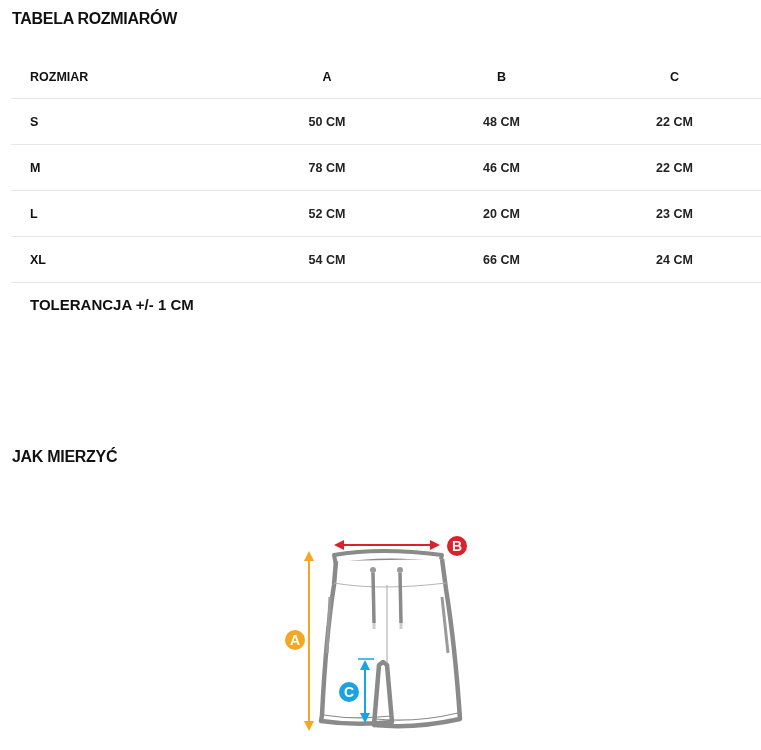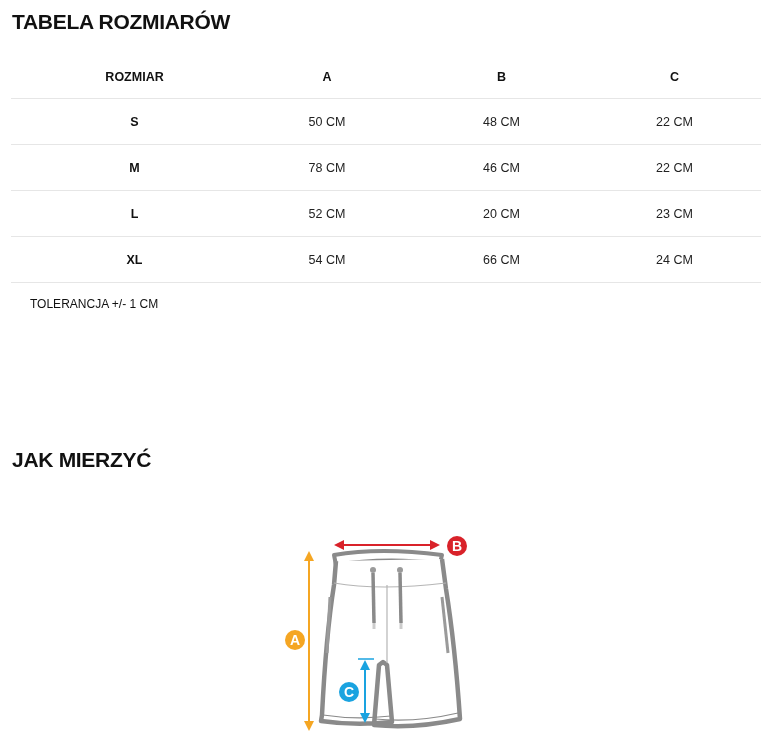--- a/index.html
+++ b/index.html
@@ -12,21 +12,21 @@
       height: 750px;
       overflow: hidden;
       position: relative;
       font-family: "Liberation Sans", sans-serif;
       color: #111111;
     }
     .title {
       position: absolute;
       left: 12px;
       top: 10px;
-      font-size: 21px;
+      font-size: 16px;
       font-weight: bold;
       letter-spacing: -0.3px;
       margin: 0;
     }
     .size-table {
       position: absolute;
       left: 11px;
       top: 56px;
       width: 750px;
       border-collapse: collapse;
@@ -40,42 +40,42 @@
     .size-table thead th {
       height: 42px;
       font-weight: bold;
       border-bottom: 1px solid #e6e6e6;
     }
     .size-table tbody tr.data-row td {
       border-bottom: 1px solid #e6e6e6;
     }
     .col-size {
       width: 213px;
-      text-align: center;
+      text-align: left;
       padding-left: 19px !important;
       font-weight: bold;
     }
     .col-a { width: 180px; text-align: center; }
     .col-b { width: 177px; text-align: center; }
     .col-c { width: 177px; text-align: center; }
     .size-table td.val {
-      font-weight: normal;
+      font-weight: bold;
       color: #222222;
     }
     .tolerance-row td {
       height: 42px;
-      font-weight: normal;
-      font-size: 12px;
+      font-weight: bold;
+      font-size: 15px;
       padding-left: 19px !important;
     }
     .subtitle {
       position: absolute;
       left: 12px;
       top: 448px;
-      font-size: 21px;
+      font-size: 16px;
       font-weight: bold;
       letter-spacing: -0.3px;
       margin: 0;
     }
     .diagram {
       position: absolute;
       left: 270px;
       top: 525px;
       width: 220px;
       height: 225px;

